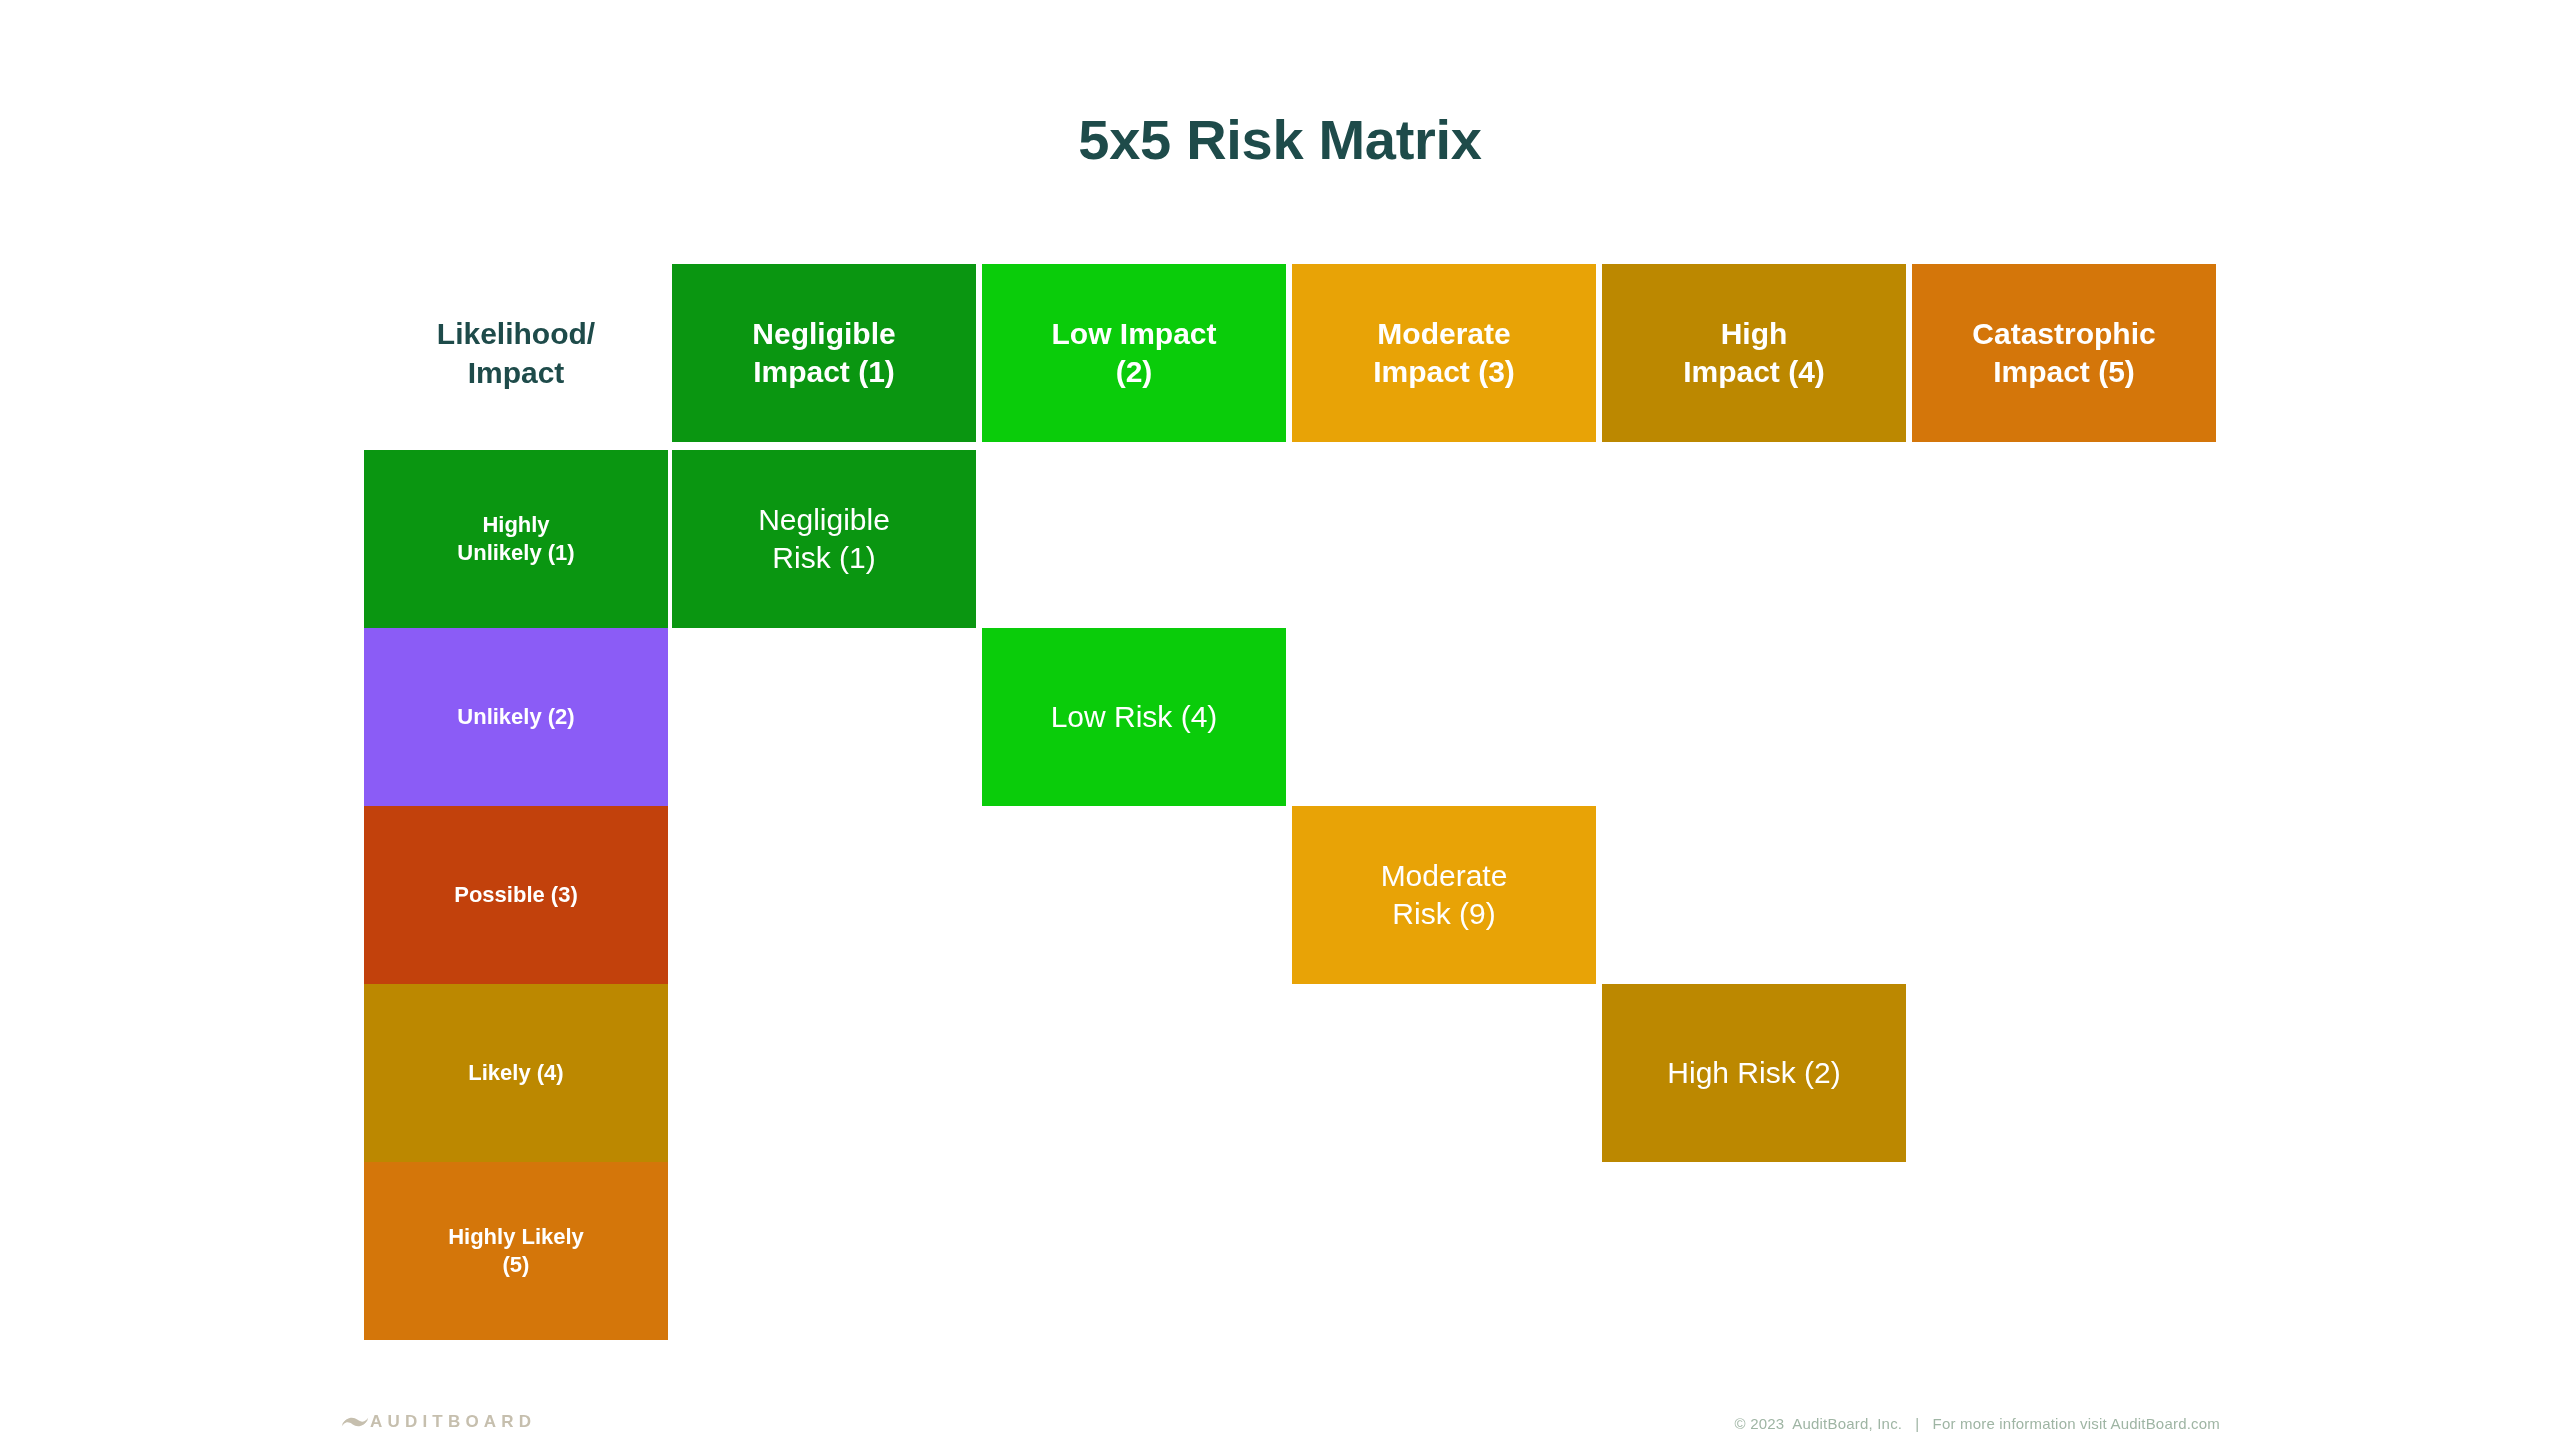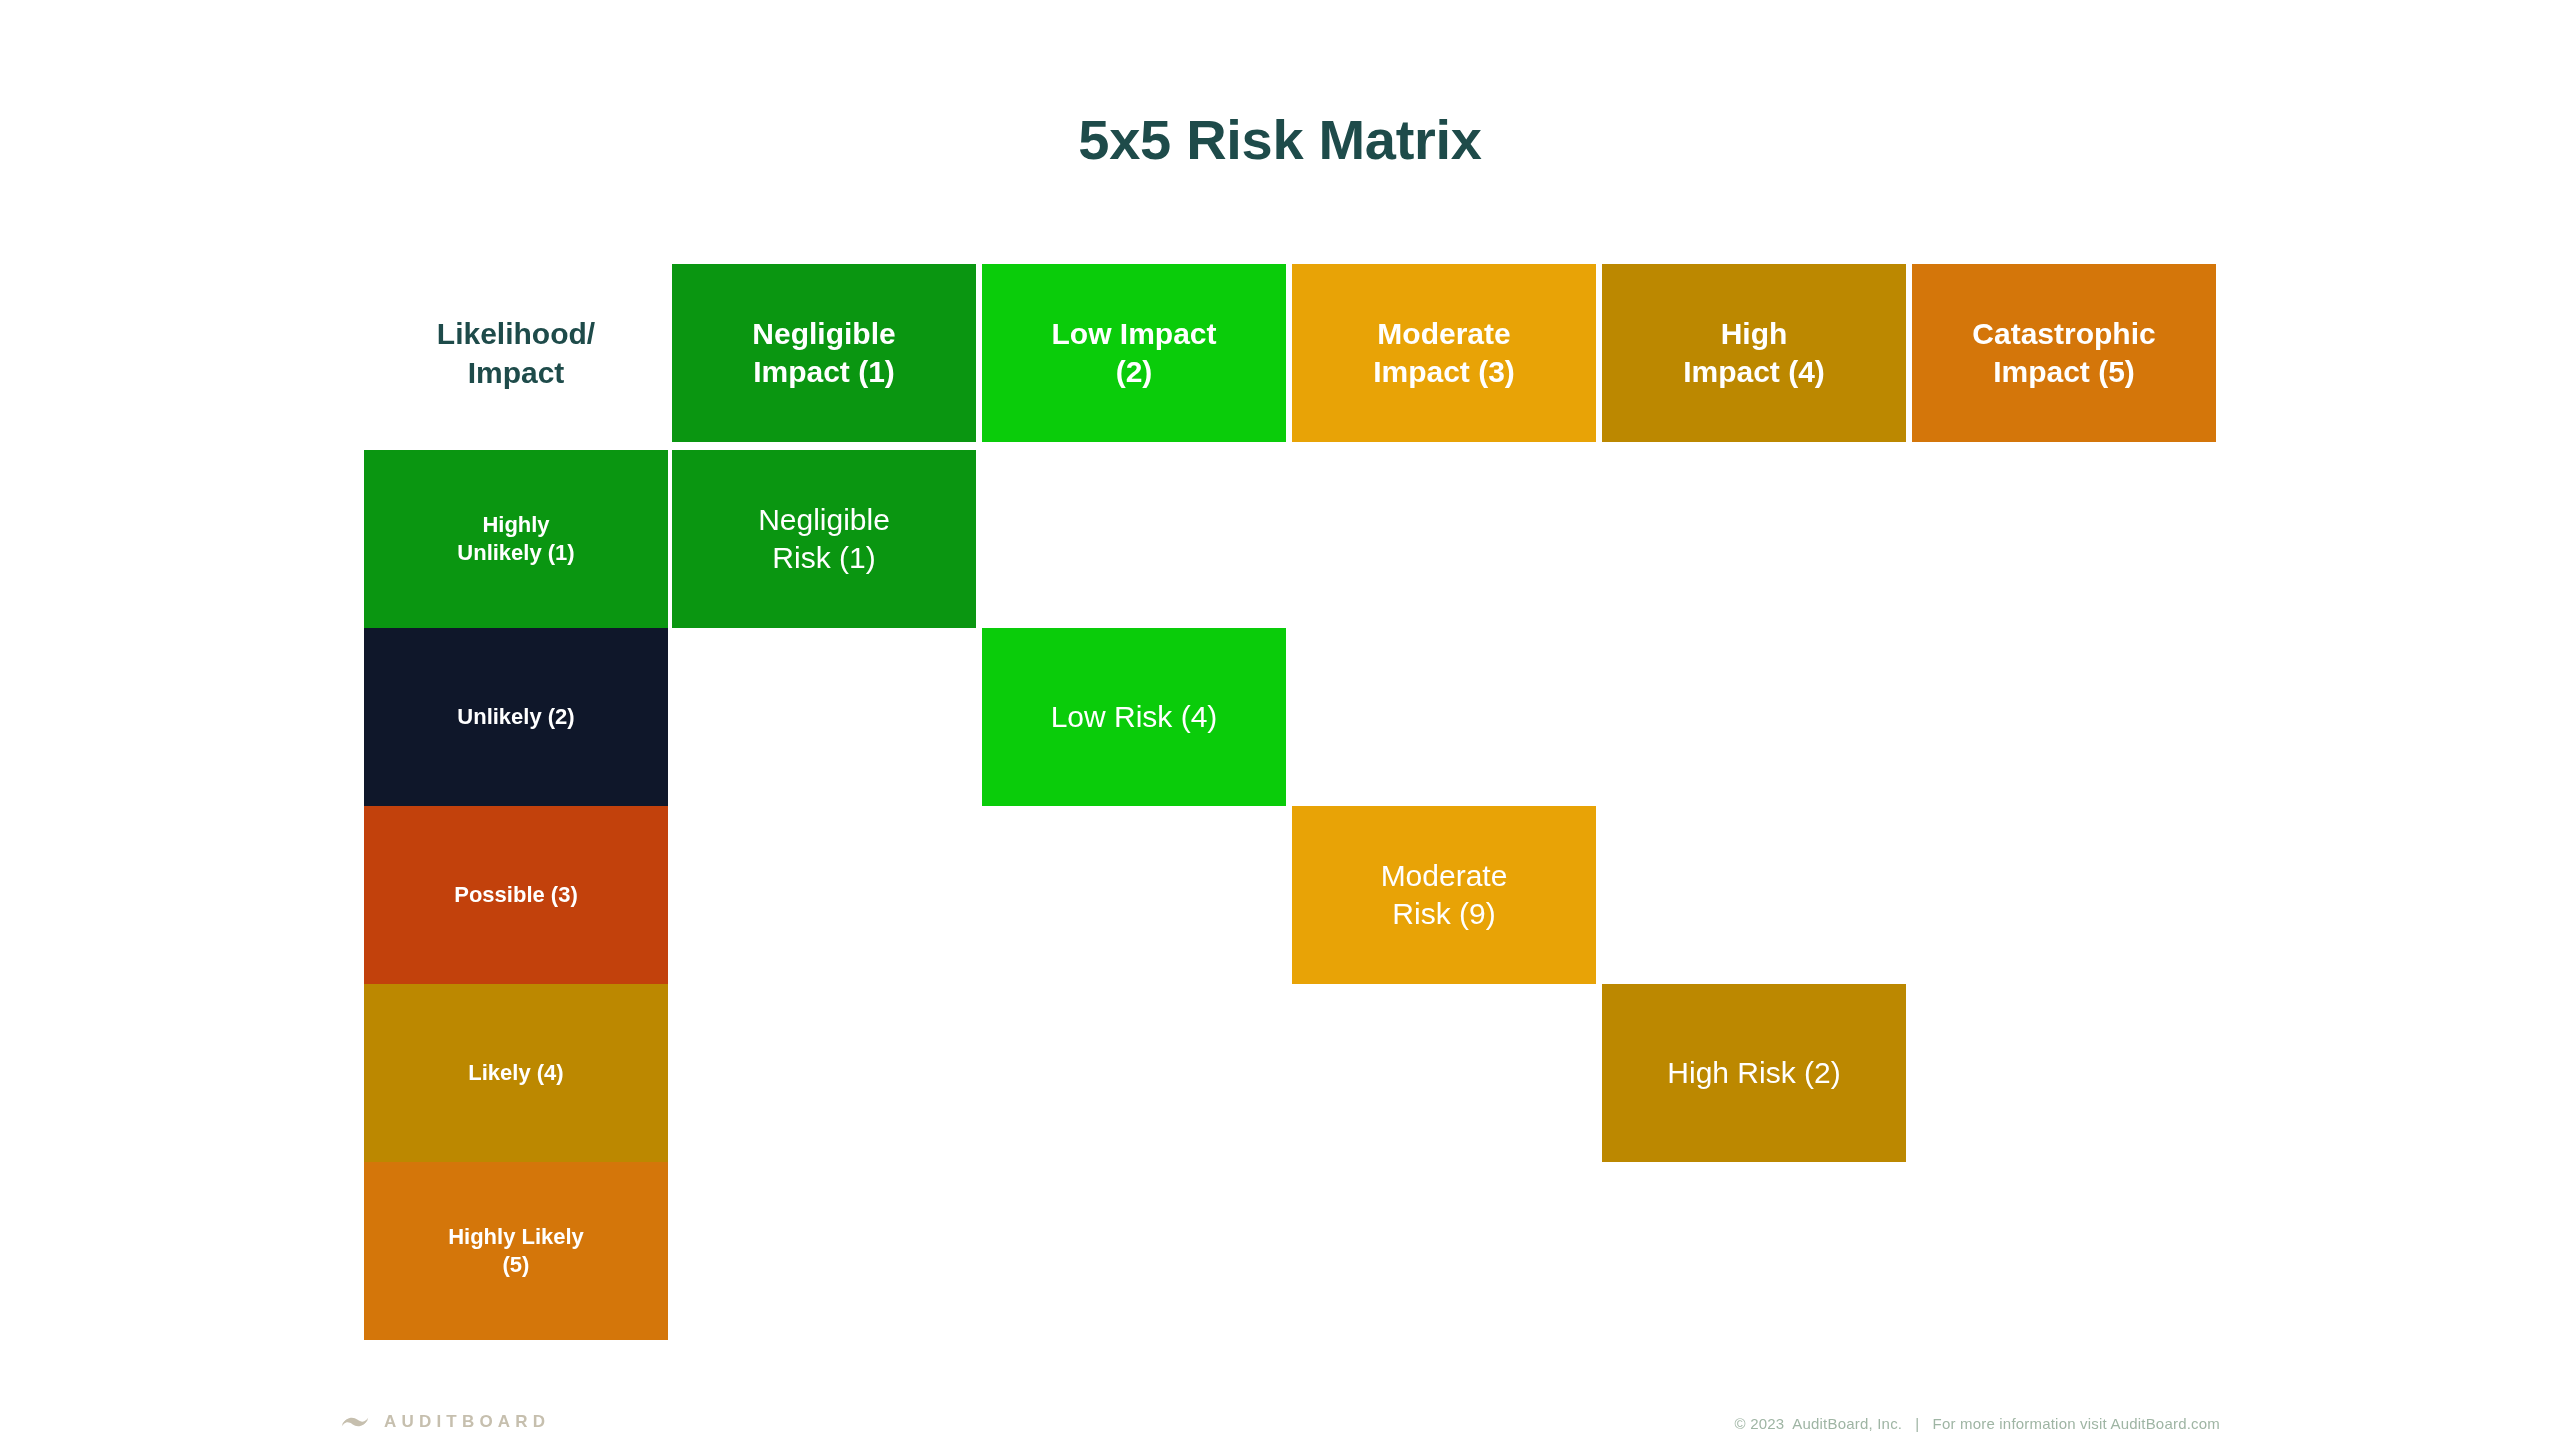--- a/index.html
+++ b/index.html
@@ -98,21 +98,20 @@
     height: 178px;
   }
 
   
   .footer-logo {
     position: absolute;
     left: 340px;
     top: 1392px;
     display: flex;
     align-items: center;
-    gap: 14px;
   }
   .logo-mark {
     width: 30px;
     height: 22px;
     flex: 0 0 auto;
   }
   .logo-word {
     font-size: 17px;
     font-weight: 700;
     letter-spacing: 5.2px;
@@ -148,21 +147,21 @@
 (2)</div>
     <div class="cell col-head" style="left:928px; width:304px; background:#E8A306;">Moderate
 Impact (3)</div>
     <div class="cell col-head" style="left:1238px; width:304px; background:#BC8800;">High
 Impact (4)</div>
     <div class="cell col-head" style="left:1548px; width:304px; background:#D4760A;">Catastrophic
 Impact (5)</div>
 
     <div class="cell row-head" style="top:186px; background:#0A9611;">Highly
 Unlikely (1)</div>
-    <div class="cell row-head" style="top:364px; background:#0f172a;padding-left:10px;">Unlikely (2)</div>
+    <div class="cell row-head" style="top:364px; background:#8b5cf6;padding-left:10px;">Unlikely (2)</div>
     <div class="cell row-head" style="top:542px; background:#c2410c;">Possible (3)</div>
     <div class="cell row-head" style="top:720px; background:#BC8800;">Likely (4)</div>
     <div class="cell row-head" style="top:898px; background:#D4760A;">Highly Likely
 (5)</div>
 
     <div class="cell data-cell" style="left:308px; width:304px; top:186px; background:#0A9611;">Negligible
 Risk (1)</div>
     <div class="cell data-cell" style="left:618px; width:304px; top:364px; background:#0ACC0A;">Low Risk (4)</div>
     <div class="cell data-cell" style="left:928px; width:304px; top:542px; background:#E8A306;">Moderate
 Risk (9)</div>

